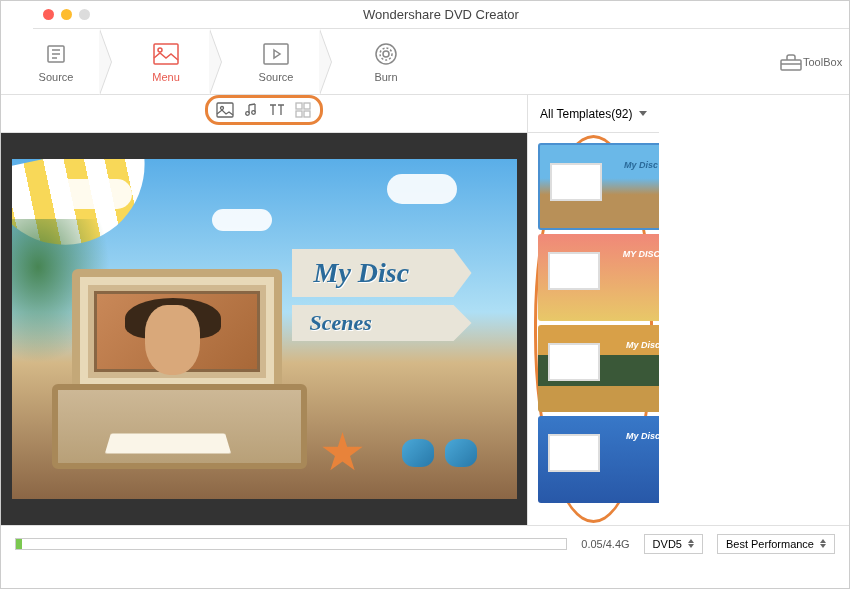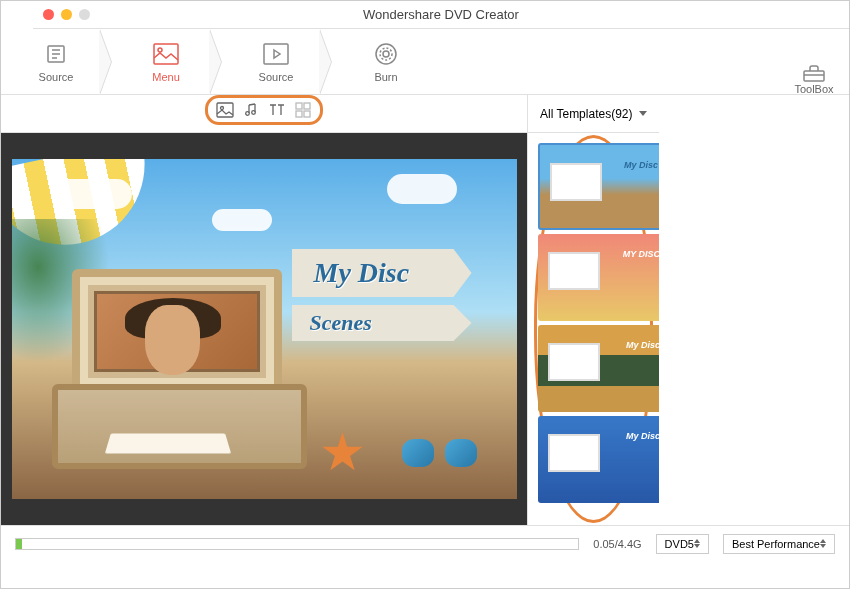--- a/index.html
+++ b/index.html
@@ -11,21 +11,21 @@
 .titlebar-title { font-size:13px; color:#444; }
 
 .tabbar { height:66px; display:flex; align-items:center; border-bottom:1px solid #e0e0e0;padding-left:12px; }
 .tab { width:86px; height:66px; display:flex; flex-direction:column; align-items:center; justify-content:center; font-size:11px; color:#666; position:relative; }
 .tab.active { color:#e85a4f; }
 .tab .icon { width:26px; height:26px; margin-bottom:4px; display:flex; align-items:center; justify-content:center; }
 .tab-sep { width:24px; height:66px; position:relative; }
 .tab-sep::after { content:""; position:absolute; left:0; top:0; width:0; height:0; border-top:33px solid transparent; border-bottom:33px solid transparent; border-left:12px solid #f8f8f8; }
 .tab-sep::before { content:""; position:absolute; left:1px; top:0; width:0; height:0; border-top:33px solid transparent; border-bottom:33px solid transparent; border-left:12px solid #ddd; }
 .tabbar-spacer { flex:1; }
-.toolbox { width:70px; height:66px; display:flex; flex-direction:column; align-items:center; justify-content:flex-end; font-size:11px; color:#666; }
+.toolbox { width:70px; height:66px; display:flex; flex-direction:row; align-items:center; justify-content:flex-start; font-size:11px; color:#666; }
 
 .workarea { display:flex; height:430px; }
 
 .leftpanel { width:164px; border-right:1px solid #e0e0e0; }
 .lp-head { height:38px; display:flex; align-items:center; justify-content:center; font-size:13px; color:#e85a4f; border-bottom:1px solid #e0e0e0; }
 .lp-item { height:34px; display:flex; align-items:center; padding-left:30px; font-size:12px; color:#555; border-bottom:1px solid #f0f0f0; }
 .lp-item span:last-child { margin-left:8px; }
 
 .center { width:527px; display:flex; flex-direction:column; border-right:1px solid #e0e0e0; }
 .center-tools { height:38px; display:flex; align-items:center; padding:0 10px; border-bottom:1px solid #e0e0e0; gap:8px;flex-direction:column; }
@@ -67,21 +67,21 @@
 .tmpl.t3 { background:linear-gradient(#3878c8,#2858a8); }
 .tmpl-mini { position:absolute; left:10px; top:18px; width:52px; height:38px; background:#fff; border:2px solid #ddd; }
 .tmpl-label { position:absolute; right:8px; top:15px; font-size:9px; color:#2a6a9a; font-style:italic; font-weight:bold; }
 .tmpl.t2 .tmpl-label,.tmpl.t3 .tmpl-label{ color:#fff; }
 .tmpl.t1 .tmpl-label{ color:#fff; }
 
 .bottombar { height:36px; border-top:1px solid #e0e0e0; display:flex; align-items:center; padding:0 14px; gap:14px; }
 .progress { flex:1; height:12px; border:1px solid #ccc; background:#fff; position:relative; }
 .progress-fill { position:absolute; left:0; top:0; bottom:0; width:1%; background:#7bc850; }
 .size { font-size:11px; color:#555; }
-.select { border:1px solid #ccc; font-size:11px; padding:3px 8px; background:#fff; display:flex; align-items:center; }
+.select { border:1px solid #ccc; font-size:11px; padding:3px 8px; background:#fff; display:flex; align-items:center; gap:6px; }
 .caret { width:0; height:0; border-left:4px solid transparent; border-right:4px solid transparent; border-top:5px solid #666; }
 .stepper { display:flex; flex-direction:column; gap:1px; }
 .stepper span{ width:0; height:0; border-left:3px solid transparent; border-right:3px solid transparent;}
 .stepper .u{ border-bottom:4px solid #666;} .stepper .d{ border-top:4px solid #666;}
 
 svg{ display:block; }
 </style>
 </head>
 <body>
 

